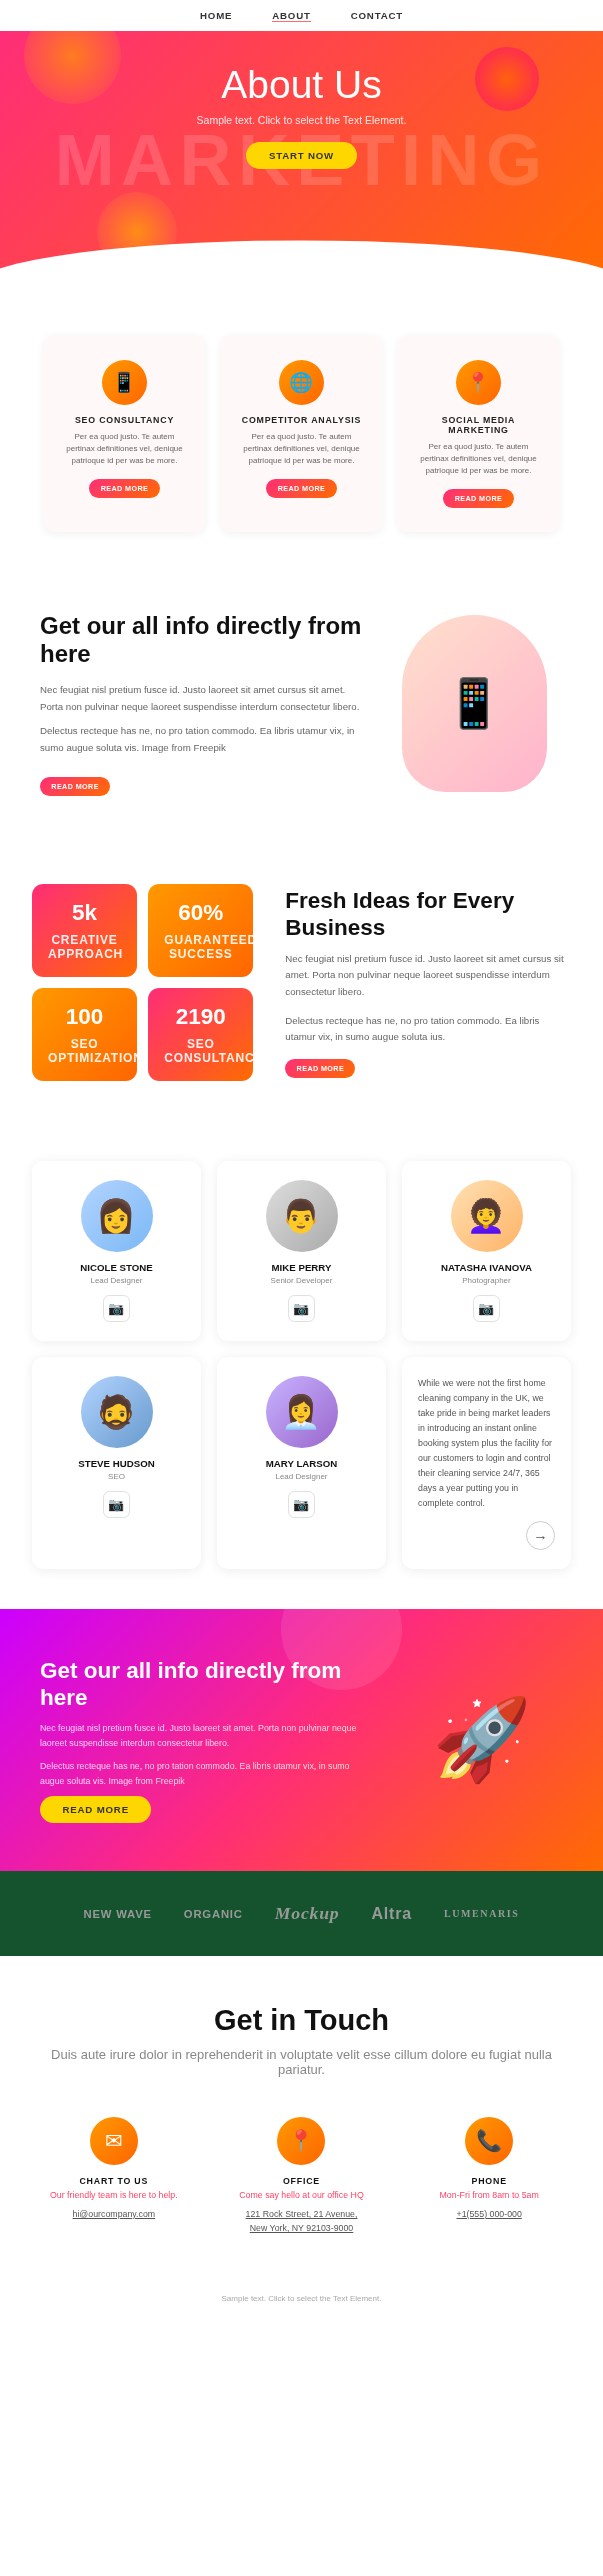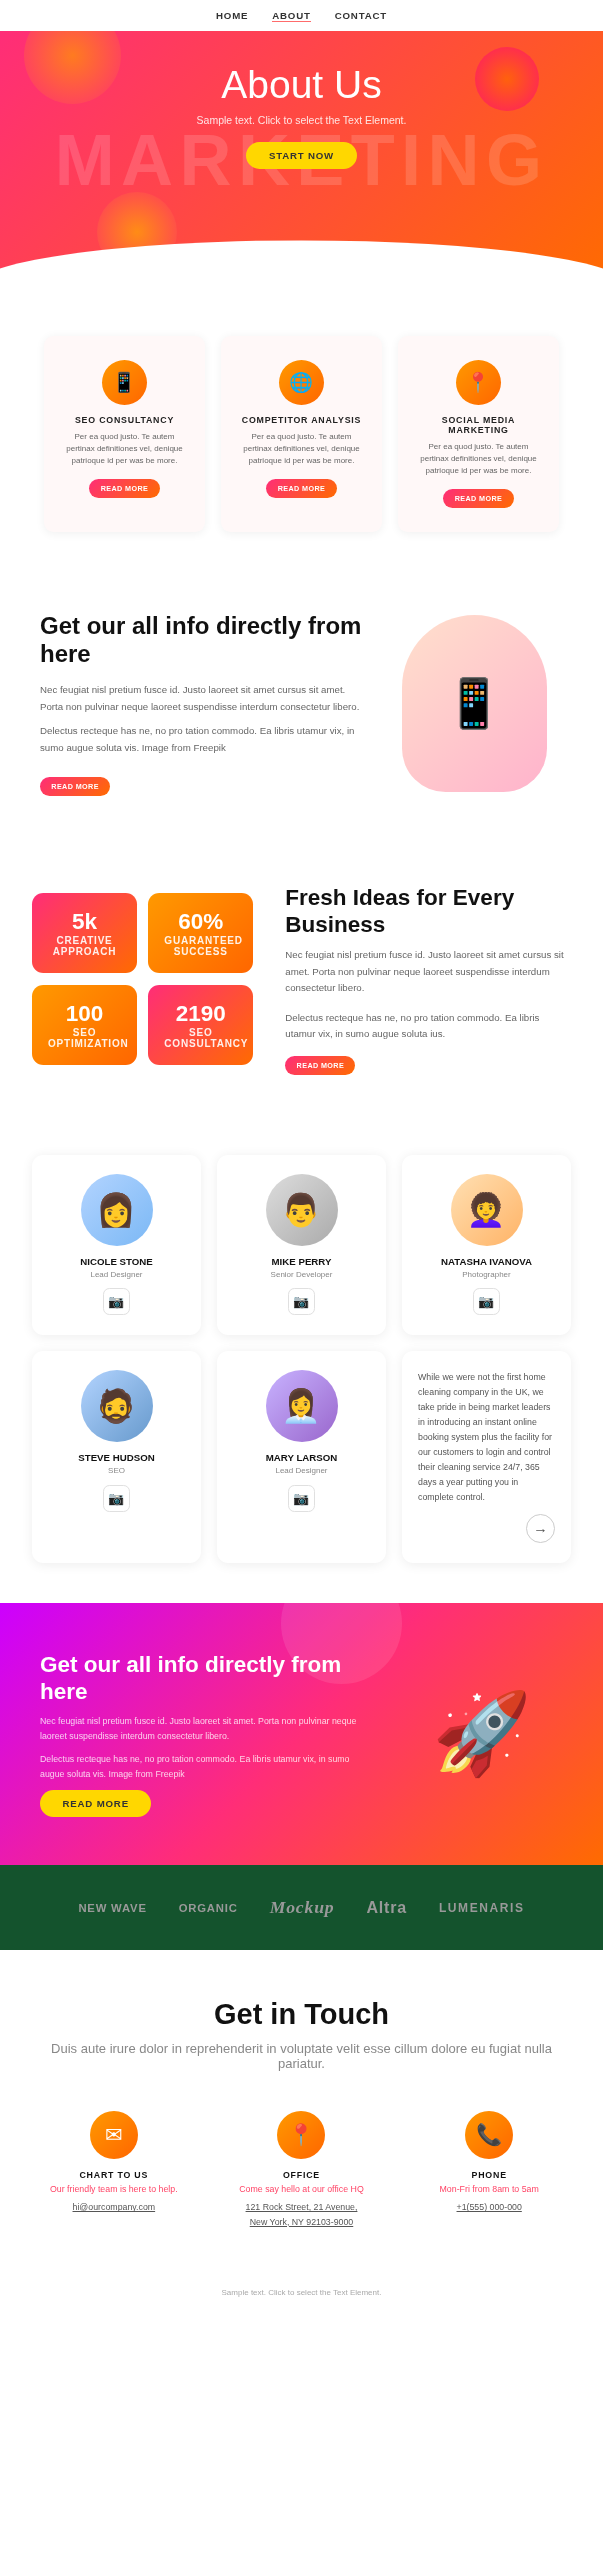--- a/index.html
+++ b/index.html
@@ -1,20 +1,20 @@
 <!DOCTYPE html>
 <html style="font-size:13px"><head>
   <meta charset="utf-8">
   <style>
     * { box-sizing: border-box; margin: 0; padding: 0; }
     body { font-family: 'Arial', sans-serif; width: 603px; background: #fff; overflow-x: hidden; }
 
     
     nav {
-      display: flex; justify-content: center; gap: 24px;
+      display: flex; justify-content: center; gap: 40px;
       padding: 9.7px 0; background: #fff; font-size: 9.7px; letter-spacing: 0.8px;
     }
     nav a { text-decoration: none; color: #333; font-weight: 600; }
     nav a.active { color: #333; border-bottom: 1.6px solid #ff6b6b; }
 
     
     .hero {
       position: relative; background: linear-gradient(135deg, #ff2d78 0%, #ff6b00 100%);
       min-height: 257px; overflow: hidden; display: flex; flex-direction: column;
       align-items: center; justify-content: flex-start; text-align: center; padding: 32px 16px 48px;
@@ -89,21 +89,21 @@
     .stats-section {
       display: flex; padding: 40px 32px; gap: 32px; align-items: center; background: #fff;
     }
     .stats-grid { display: grid; grid-template-columns: 1fr 1fr; gap: 11.3px; flex: 0 0 auto; }
     .stat-card {
       border-radius: 11.3px; padding: 16px; width: 105px; text-align: center;
     }
     .stat-card.pink { background: linear-gradient(135deg, #ff2d78, #ff6b00); color: #fff; }
     .stat-card.orange { background: linear-gradient(135deg, #ff9900, #ff6600); color: #fff; }
     .stat-num { font-size: 22.5px; font-weight: 800; }
-    .stat-label { font-size: 10px; font-weight: 600; letter-spacing: 0.8px; opacity: 0.9; margin-top: 0; }
+    .stat-label { font-size: 12px; font-weight: 600; letter-spacing: 0.8px; opacity: 0.9; margin-top: 7px; }
     .fresh-ideas { flex: 1; }
     .fresh-ideas h2 { font-size: 22.5px; font-weight: 800; color: #111; line-height: 1.2; margin-bottom: 9.7px; }
     .fresh-ideas p { font-size: 9.7px; color: #666; line-height: 1.7; margin-bottom: 13px; }
 
     
     .team-section { padding: 40px 32px; background: #fff; }
     .team-grid { display: grid; grid-template-columns: repeat(3, 1fr); gap: 16px; margin-bottom: 16px; }
     .team-row2 { display: grid; grid-template-columns: 1fr 1fr 1fr; gap: 16px; }
     .team-card {
       background: #fff; border-radius: 11.3px; padding: 19.3px 16px;
@@ -313,21 +313,21 @@
   <div class="cta-right">
     <div class="rocket">🚀</div>
   </div>
 </section>
 
 <section class="brands-section">
 <div class="brand">NEW WAVE</div>
     <div class="brand">ORGANIC</div>
     <div class="brand" style="font-style: italic; font-size: 17.7px; font-family: Georgia, serif;">Mockup</div>
     <div class="brand" style="font-weight: 900; font-size: 16px;">Altra</div>
-    <div class="brand" style="font-size: 12px; letter-spacing: 1.6px;">LUMENARIS</div>
+    <div class="brand" style="font-size: 10px; letter-spacing: 1.6px; font-family: Liberation Serif, serif;">LUMENARIS</div>
   </section>
 
 <section class="contact-section">
   <h2>Get in Touch</h2>
   <p class="subtitle">Duis aute irure dolor in reprehenderit in voluptate velit esse cillum dolore eu fugiat nulla pariatur.</p>
   <div class="contact-grid">
   <div class="contact-card">
     <div class="contact-icon">✉</div>
     <div class="contact-type">CHART TO US</div>
     <div class="contact-link">Our friendly team is here to help.</div>

